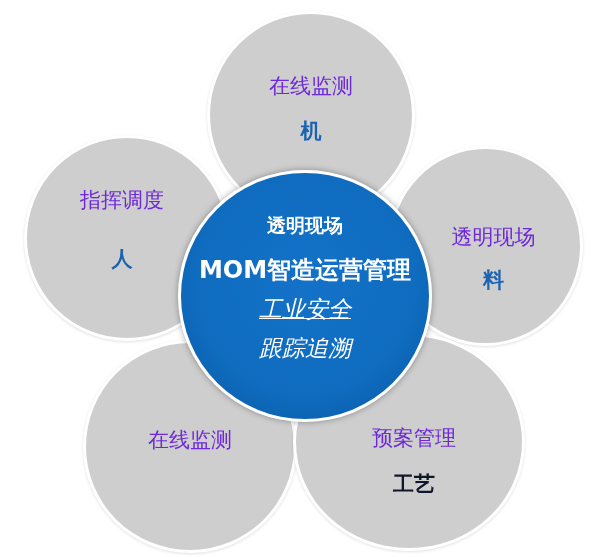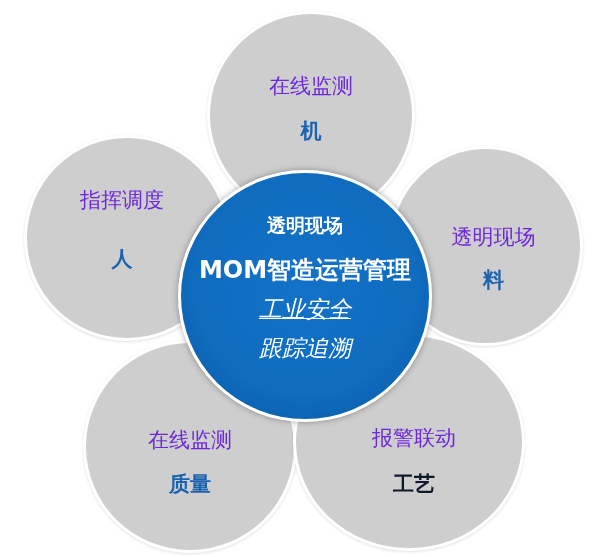--- a/index.html
+++ b/index.html
@@ -46,25 +46,24 @@
   <div class="key" style="top:107px; left:-10px; color:#1a63b0;">人</div>
 </div>
 
 <div class="petal" style="left:388px; top:146px; width:195px; height:200px; z-index:2;">
   <div class="lbl" style="top:74px; left:16px;">透明现场</div>
   <div class="key" style="top:117px; left:16px; color:#1a63b0;">料</div>
 </div>
 
 <div class="petal" style="left:83px; top:340px; width:214px; height:213px; z-index:3;">
   <div class="lbl" style="top:83px;">在线监测</div>
-  <div class="key" style="top:127px; color:#1a63b0;">质量</div>
 </div>
 
 <div class="petal" style="left:293px; top:333px; width:232px; height:218px; z-index:4;">
-  <div class="lbl" style="top:88px; left:10px;">报警联动</div>
+  <div class="lbl" style="top:88px; left:10px;">预案管理</div>
   <div class="key" style="top:134px; left:10px; color:#0f172a;">工艺</div>
 </div>
 
 <div class="center" style="left:178px; top:170px; width:254px; height:252px; z-index:10;">
   <div class="t b1" style="top:40px;">透明现场</div>
   <div class="t b2" style="top:81px;">MOM智造运营管理</div>
   <div class="t it ul" style="top:121px;">工业安全</div>
   <div class="t it" style="top:160px;">跟踪追溯</div>
 </div>
 

